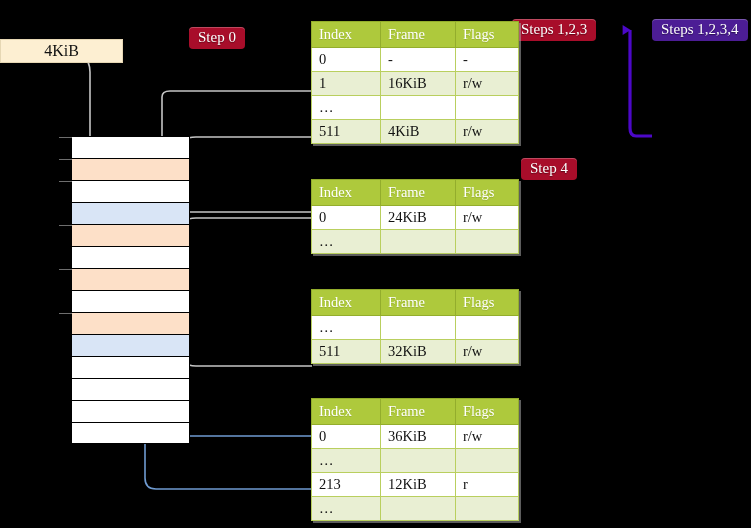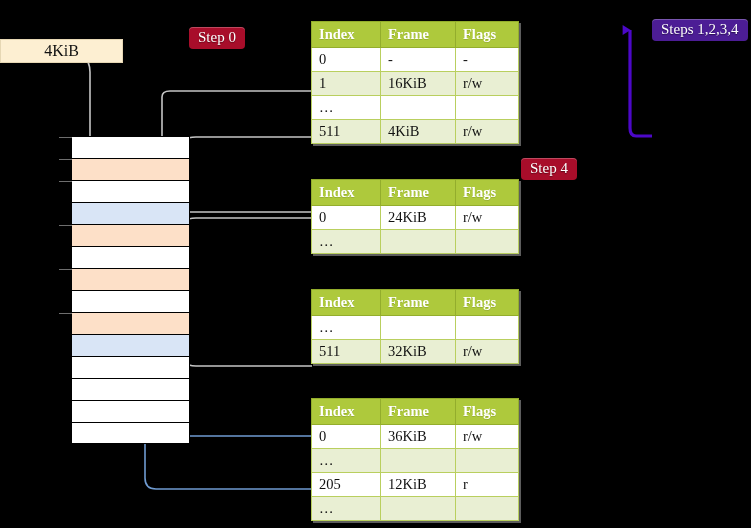--- a/index.html
+++ b/index.html
@@ -55,21 +55,21 @@
   .ptable{
     position:absolute;
     border-collapse:collapse;
     background:#ffffff;
     box-shadow:2px 2px 0 0 rgba(170,170,170,.55);
     font-size:14px;
   }
   .ptable th{
     background:#aec93c;
     color:#ffffff;
-    font-weight:bold;
+    font-weight:normal;
     text-align:left;
     padding:4px 7px 4px 7px;
     border:1px solid #93ad2c;
     font-size:14.5px;
     text-shadow:0 1px 0 rgba(0,0,0,.12);
   }
   .ptable td{
     border:1px solid #b9cf5e;
     padding:3px 7px 3px 7px;
     height:17px;
@@ -147,20 +147,21 @@
     <g>
       <path d="M 480,137 L 487,137" stroke="#c5c5c5" stroke-width="2" fill="none"></path>
     </g>
   </svg>
 
   <div class="kib-box" style="left:0px;top:39px;width:121px;height:22px;">
     <span>4KiB</span>
   </div>
 
   <div class="badge red" style="left:189px;top:27px;">Step 0</div>
+  <div class="badge red" style="left:512px;top:19px;">Steps 1,2,3</div>
   <div class="badge purple" style="left:652px;top:19px;">Steps 1,2,3,4</div>
   <div class="badge red" style="left:521px;top:158px;font-family:Liberation Serif, serif;">Step 4</div>
 
   <div class="memcol" id="memcol">
       <div class="memrow" style="top: 0px;">
         <span class="tick"></span>
       </div>
       <div class="memrow peach" style="top: 22px;">
         <span class="tick"></span>
       </div>
@@ -272,21 +273,21 @@
           <td class="c-index">0</td>
           <td class="c-frame">36KiB</td>
           <td class="c-flags">r/w</td>
         </tr>
         <tr class="alt">
           <td class="c-index">…</td>
           <td class="c-frame"></td>
           <td class="c-flags"></td>
         </tr>
         <tr>
-          <td class="c-index">205</td>
+          <td class="c-index">213</td>
           <td class="c-frame">12KiB</td>
           <td class="c-flags">r</td>
         </tr>
         <tr class="alt">
           <td class="c-index">…</td>
           <td class="c-frame"></td>
           <td class="c-flags"></td>
         </tr>
       </tbody>
     </table>

